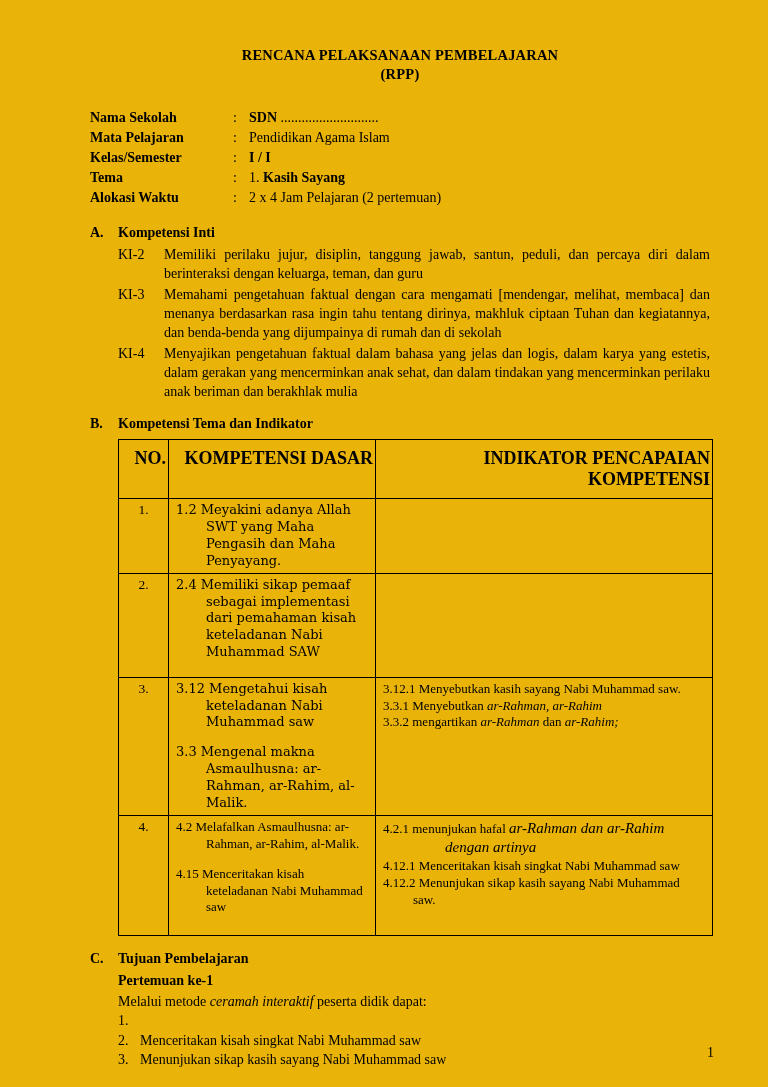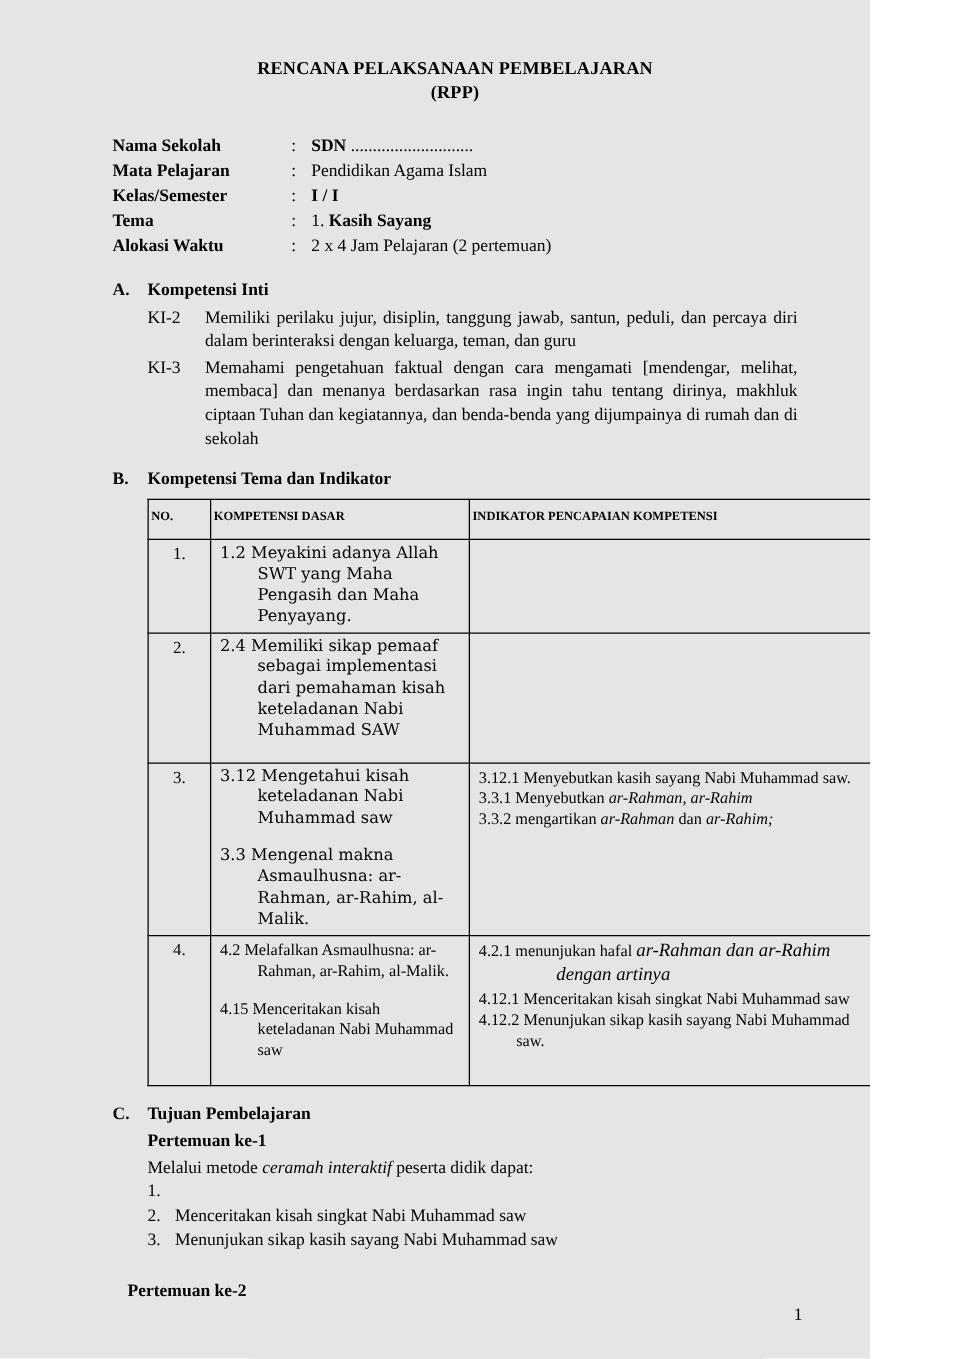--- a/index.html
+++ b/index.html
@@ -1,17 +1,17 @@
 <!DOCTYPE html>
 <html><head>
 <meta charset="utf-8">
 <style>
   html,body{margin:0;padding:0;background:#ffffff;}
   .page{
-    width:696px;height:1087px;background:#e5e5e5;position:relative;
+    width:768px;height:1087px;background:#eab308;position:relative;
     font-family:"Liberation Serif",serif;font-size:14px;color:#000;
     padding:46px 58px 0 90px;box-sizing:border-box;overflow:hidden;
   }
   .bd{font-weight:bold}
   .it{font-style:italic}
   .itl{font-style:italic;font-size:15px}
 
   .title-block{text-align:center;font-weight:bold;font-size:14.5px;line-height:1.32;margin-bottom:24px;letter-spacing:.2px}
 
   .meta{line-height:1.42;margin-bottom:15px}
@@ -23,21 +23,21 @@
   .sec{margin-bottom:13px}
   .sec-head{display:flex;font-weight:bold;line-height:1.4;margin-bottom:3px}
   .sec-letter{width:28px;flex:none}
 
   .ki-row{display:flex;margin-left:28px;line-height:1.36;margin-bottom:2px}
   .ki-code{width:46px;flex:none}
   .ki-text{flex:1;text-align:justify}
 
   table.kd{border-collapse:collapse;margin-left:28px;margin-top:5px;table-layout:fixed;width:594px}
   table.kd th,table.kd td{border:1px solid #000;vertical-align:top;padding:3px 7px}
-  table.kd th{text-align:left;font-size:10px;padding:8px 2px}
+  table.kd th{text-align:right;font-size:18px;padding:8px 2px}
   col.c-no{width:50px}col.c-kd{width:207px}col.c-ind{width:337px}
   td.no-cell{text-align:center;font-size:13.5px;padding-top:5px}
   td.kd-cell,td.ind-cell{font-size:13px;line-height:1.3}
   .f-book{font-family:"DejaVu Serif",serif;font-size:12px;line-height:1.32}
   .f-t14{font-size:13.5px;line-height:1.32;padding-top:8px}
   .hang{padding-left:30px;text-indent:-30px;margin:0}
   .gap{margin-top:13px}
   .ind-sub{padding-left:62px;margin:0}
   tr.hr{height:32px} tr.r1{height:62px} tr.r2{height:104px} tr.r3{height:116px} tr.r4{height:120px}
 
@@ -94,20 +94,24 @@
       <span class="sec-letter">A.</span>
       <span>Kompetensi Inti</span>
     </div>
     <div class="ki-row">
       <span class="ki-code">KI-2</span>
       <span class="ki-text">Memiliki  perilaku  jujur,  disiplin,  tanggung  jawab,  santun,  peduli,  dan  percaya  diri dalam berinteraksi  dengan keluarga,  teman,  dan guru</span>
     </div>
     <div class="ki-row">
       <span class="ki-code">KI-3</span>
       <span class="ki-text">Memahami  pengetahuan  faktual  dengan  cara  mengamati  [mendengar,  melihat, membaca]  dan  menanya  berdasarkan  rasa ingin  tahu  tentang  dirinya,  makhluk  ciptaan Tuhan  dan kegiatannya,  dan benda-benda  yang  dijumpainya  di rumah  dan di sekolah</span>
+    </div>
+    <div class="ki-row">
+      <span class="ki-code">KI-4</span>
+      <span class="ki-text">Menyajikan  pengetahuan  faktual  dalam  bahasa  yang  jelas  dan  logis,  dalam  karya  yang estetis,  dalam  gerakan  yang  mencerminkan  anak  sehat,  dan  dalam  tindakan  yang mencerminkan  perilaku  anak beriman  dan berakhlak  mulia</span>
     </div>
   </div>
 
   <div class="sec">
     <div class="sec-head">
       <span class="sec-letter">B.</span>
       <span>Kompetensi Tema dan Indikator</span>
     </div>
 
     <table class="kd">

